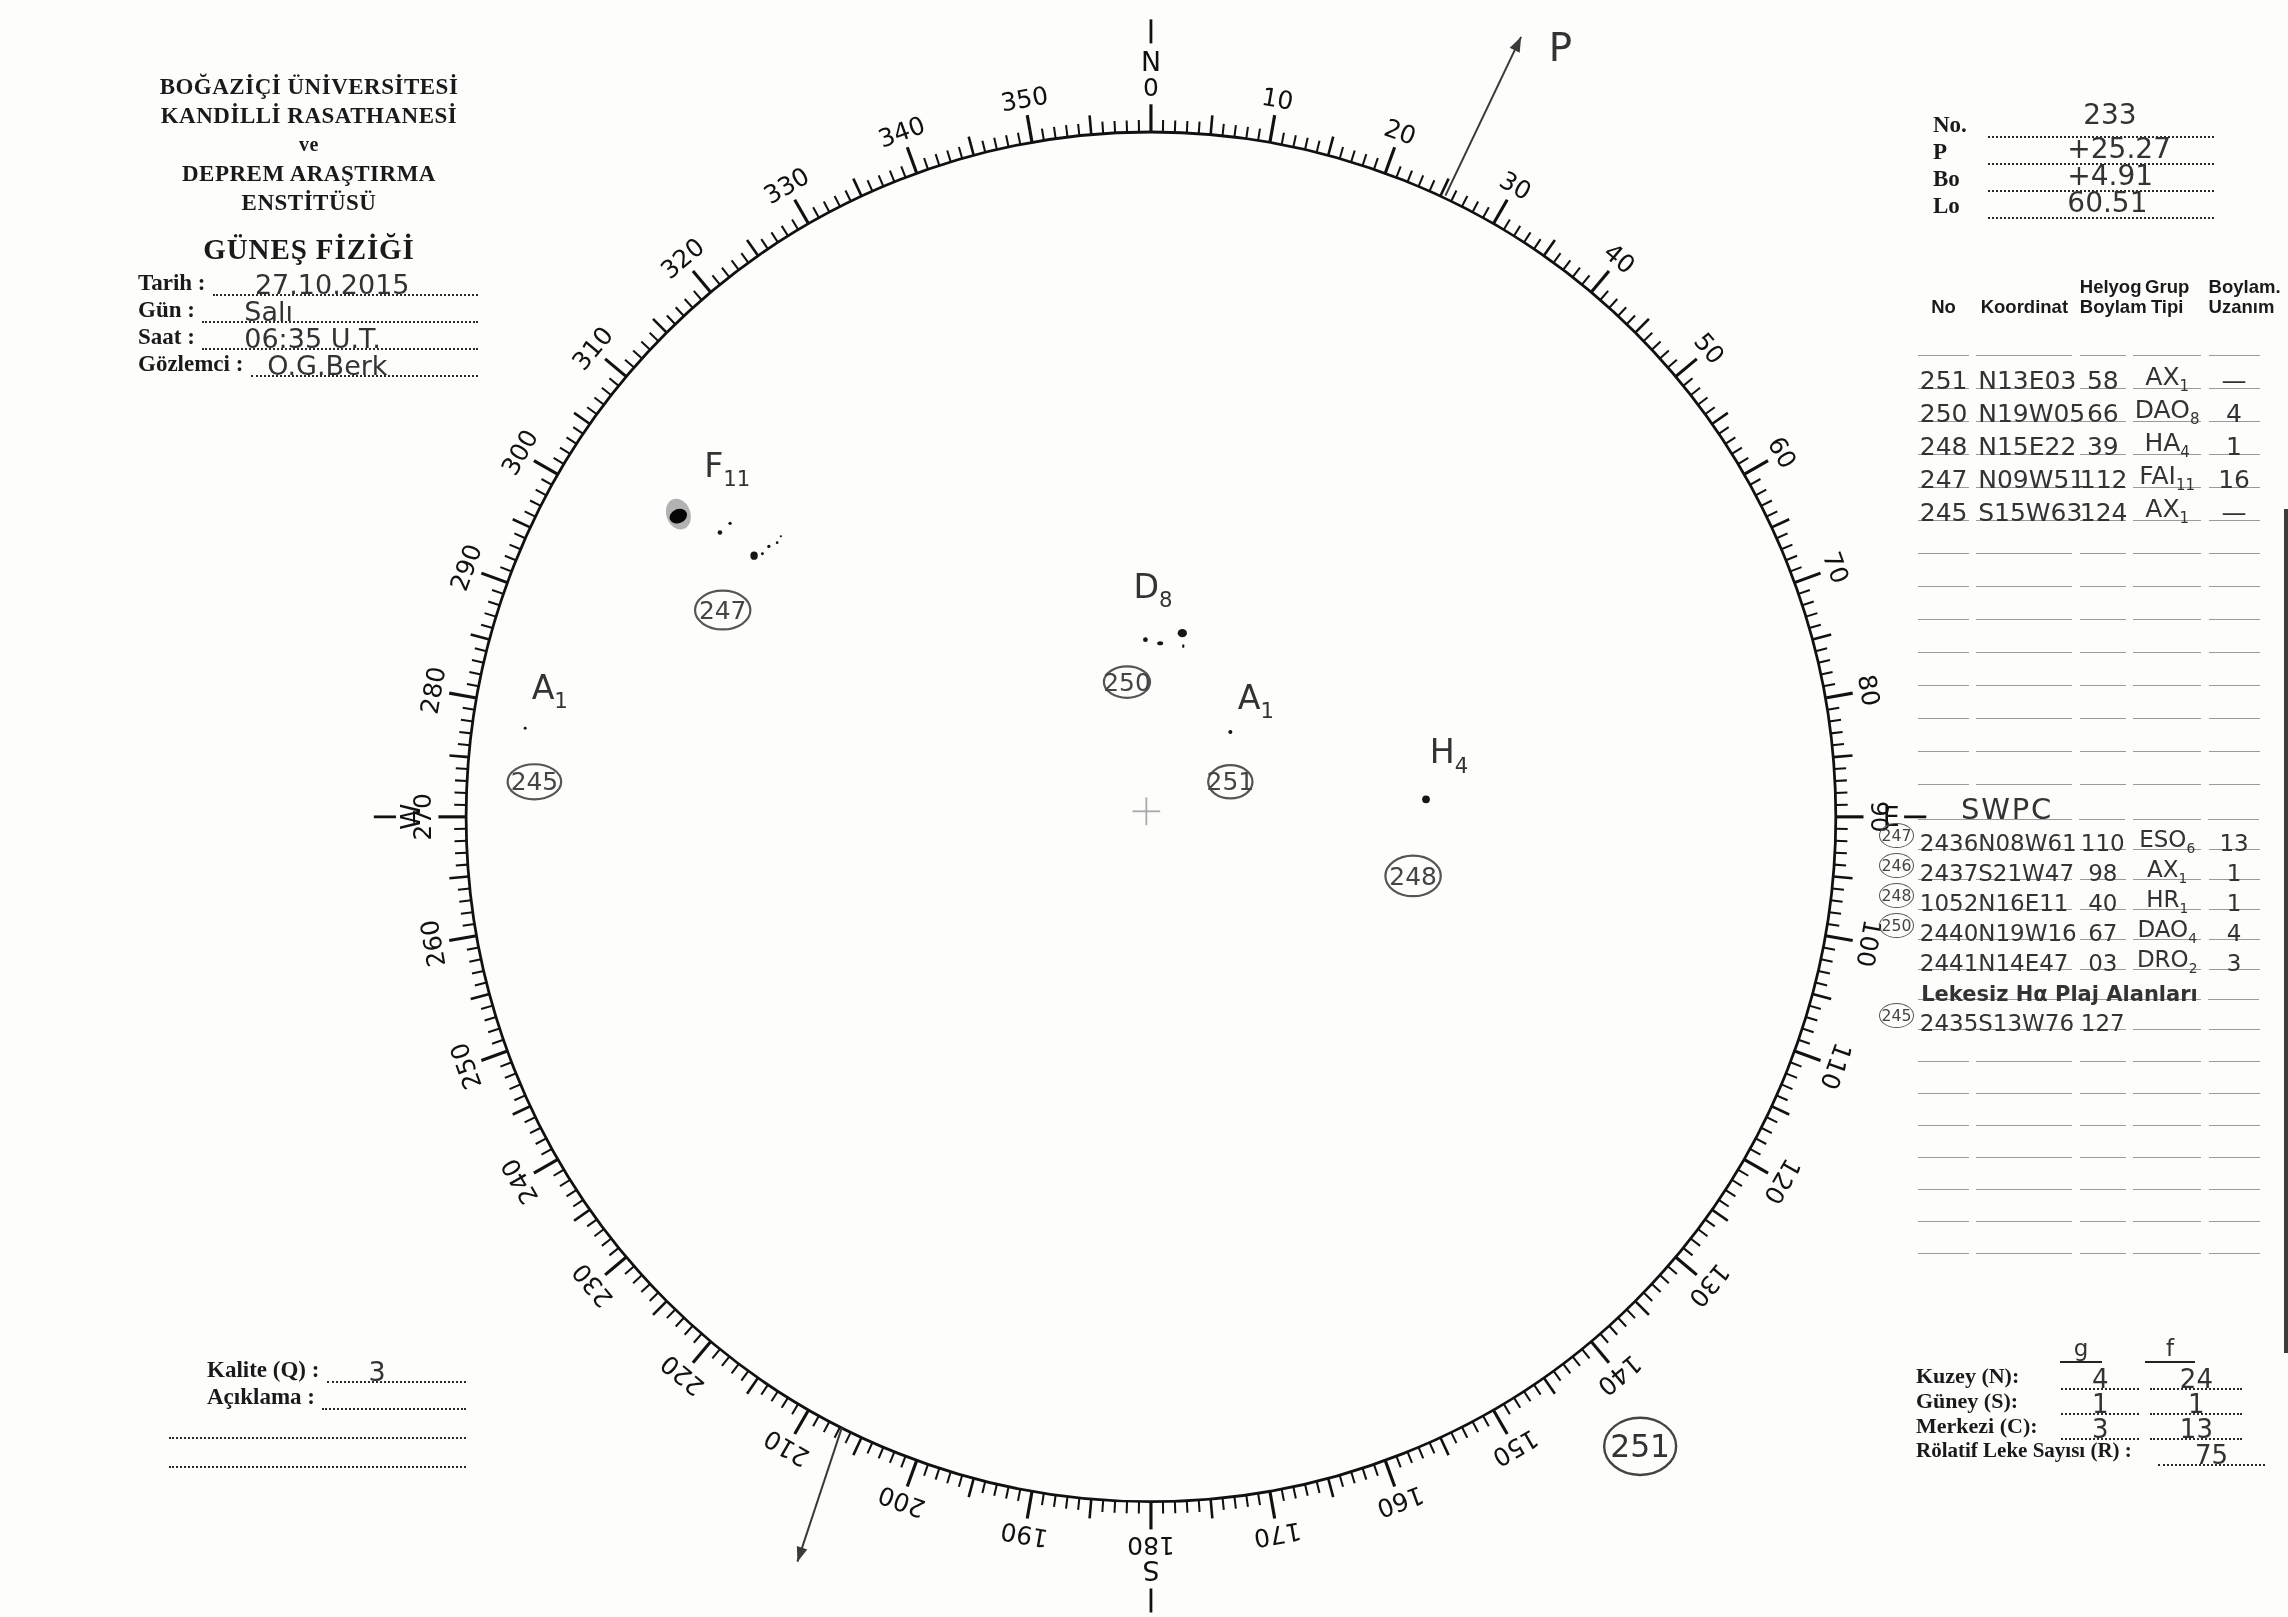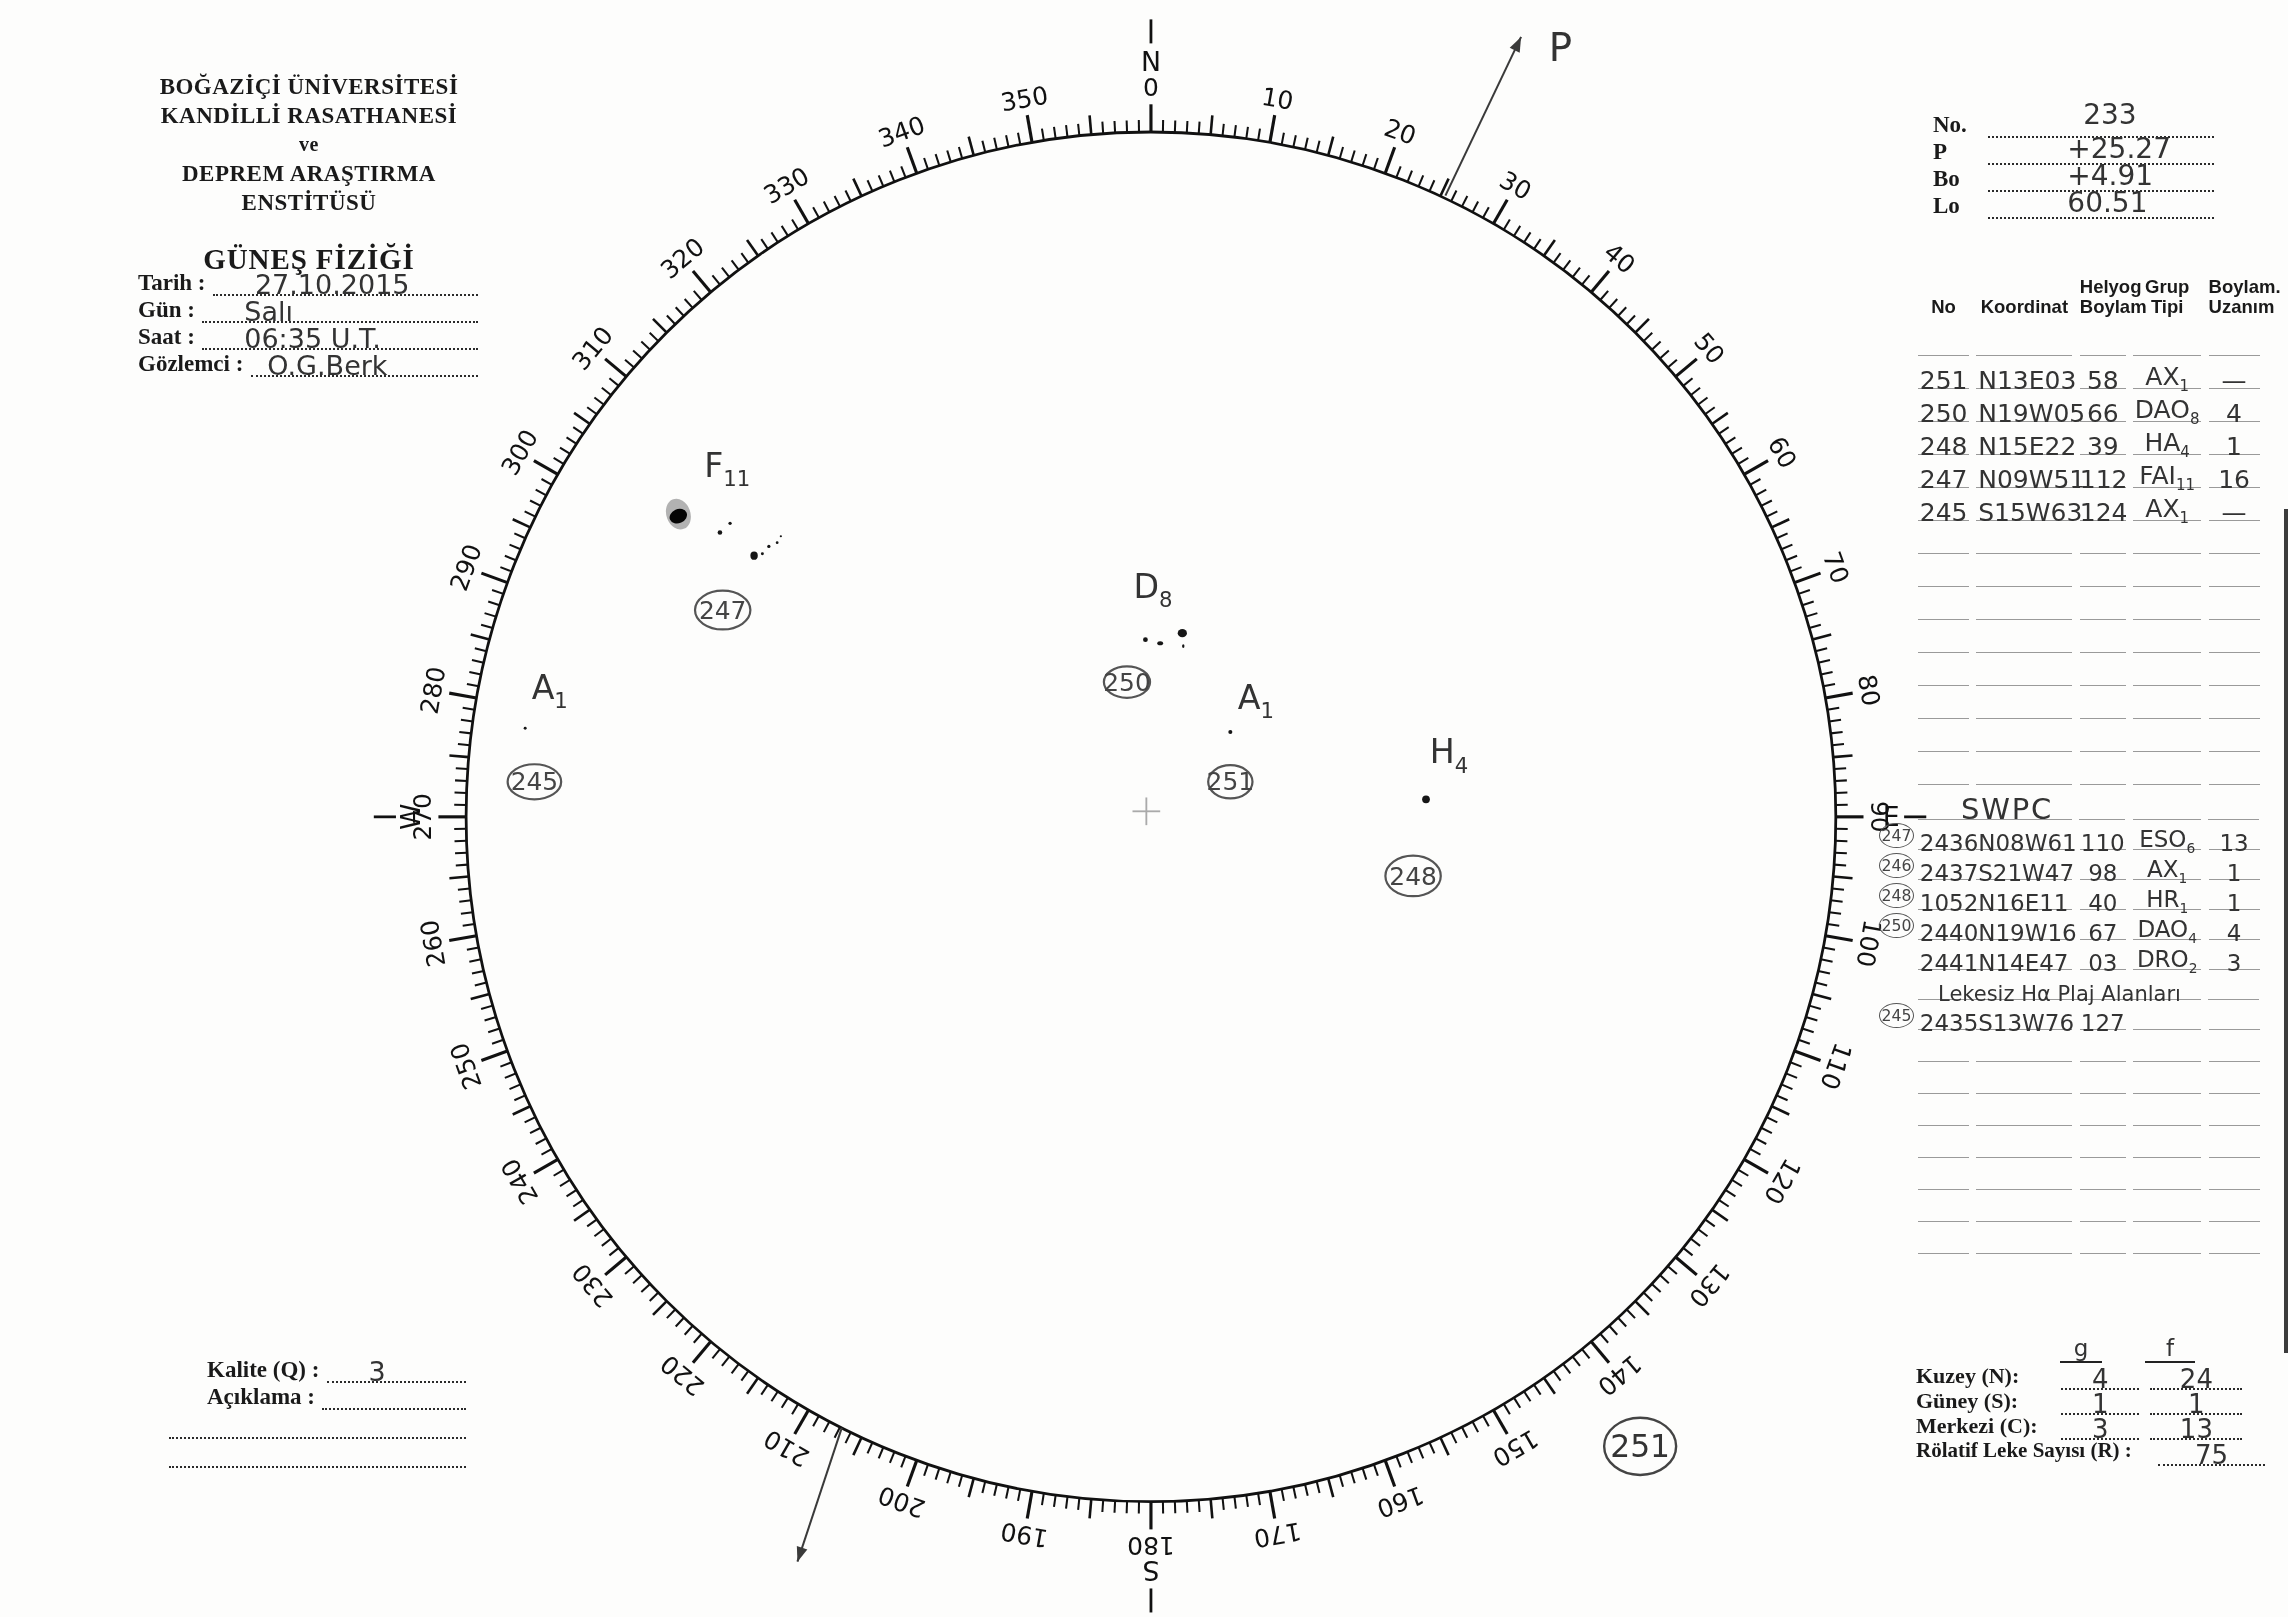--- a/index.html
+++ b/index.html
@@ -5,21 +5,21 @@
   html,body{margin:0;padding:0;background:#e8e8e8;}
   .page{position:relative;width:2289px;height:1618px;background:#fdfdfc;overflow:hidden;
         font-family:"Liberation Serif",serif;color:#1a1a1a;}
   .hw{font-family:"DejaVu Sans",sans-serif;color:#333;}
   sub{font-size:0.6em;}
 
   
   .org-header{position:absolute;left:120px;top:72px;width:378px;text-align:center;}
   .org-line{font-weight:bold;font-size:23px;line-height:29px;letter-spacing:0.5px;}
   .org-line.small{font-size:20px;}
-  .org-title{font-weight:bold;font-size:29px;margin-top:26px;letter-spacing:0.9px;}
+  .org-title{font-weight:bold;font-size:29px;margin-top:16px;letter-spacing:0.9px;}
 
   
   .obs{position:absolute;left:138px;top:269px;width:340px;}
   .f-row{display:flex;align-items:flex-end;height:27px;}
   .f-label{font-weight:bold;font-size:23px;white-space:nowrap;}
   .f-line{flex:1;border-bottom:2.8px dotted #2a2a2a;margin-left:7.4px;position:relative;height:100%;}
   .f-val{position:absolute;bottom:-5.5px;left:42px;font-size:27px;white-space:nowrap;}
   .obs .f-row:nth-child(4) .f-val{left:16.6px;}
 
   
@@ -39,21 +39,21 @@
   #swpc-table .g-row.blank{height:32px;}
   .g-cell{position:relative;border-bottom:1.8px solid #9a9a9a;}
   .w0{width:51px}.w1{width:96px}.w2{width:46px}.w3{width:68px}.w4{width:51px}
   .sw-merge{width:154px}.sw-note{width:283px}
   .g-cell .hw{position:absolute;bottom:-6.5px;left:0;right:0;text-align:center;
               font-size:25px;white-space:nowrap;}
   .g-cell.w0 .hw{text-align:left;padding-left:1.8px;}
   .g-cell.w1 .hw{text-align:left;padding-left:1.8px;}
   #swpc-table .g-cell .hw{font-size:23px;}
   .sw-label{font-size:29px !important;padding-left:24px;letter-spacing:1.8px;}
-  .sw-note .hw{font-size:21px !important;}
+  .sw-note .hw{font-size:21px !important;font-weight:bold;}
   #swpc-table{position:absolute;left:1918px;top:790px;width:351px;}
   .circ{position:absolute;left:-39px;top:2.8px;width:33px;height:23px;border:1.8px solid #555;
         border-radius:50%;text-align:center;font-size:15.7px;line-height:23px;color:#444;}
 
   
   .summary{position:absolute;left:1916px;top:1335px;width:373px;}
   .s-head{position:relative;height:28px;}
   .s-g-head,.s-f-head{position:absolute;bottom:0;text-align:center;font-size:23px;
         border-bottom:2.3px solid #222;}
   .s-g-head{left:144px;width:42px;}

